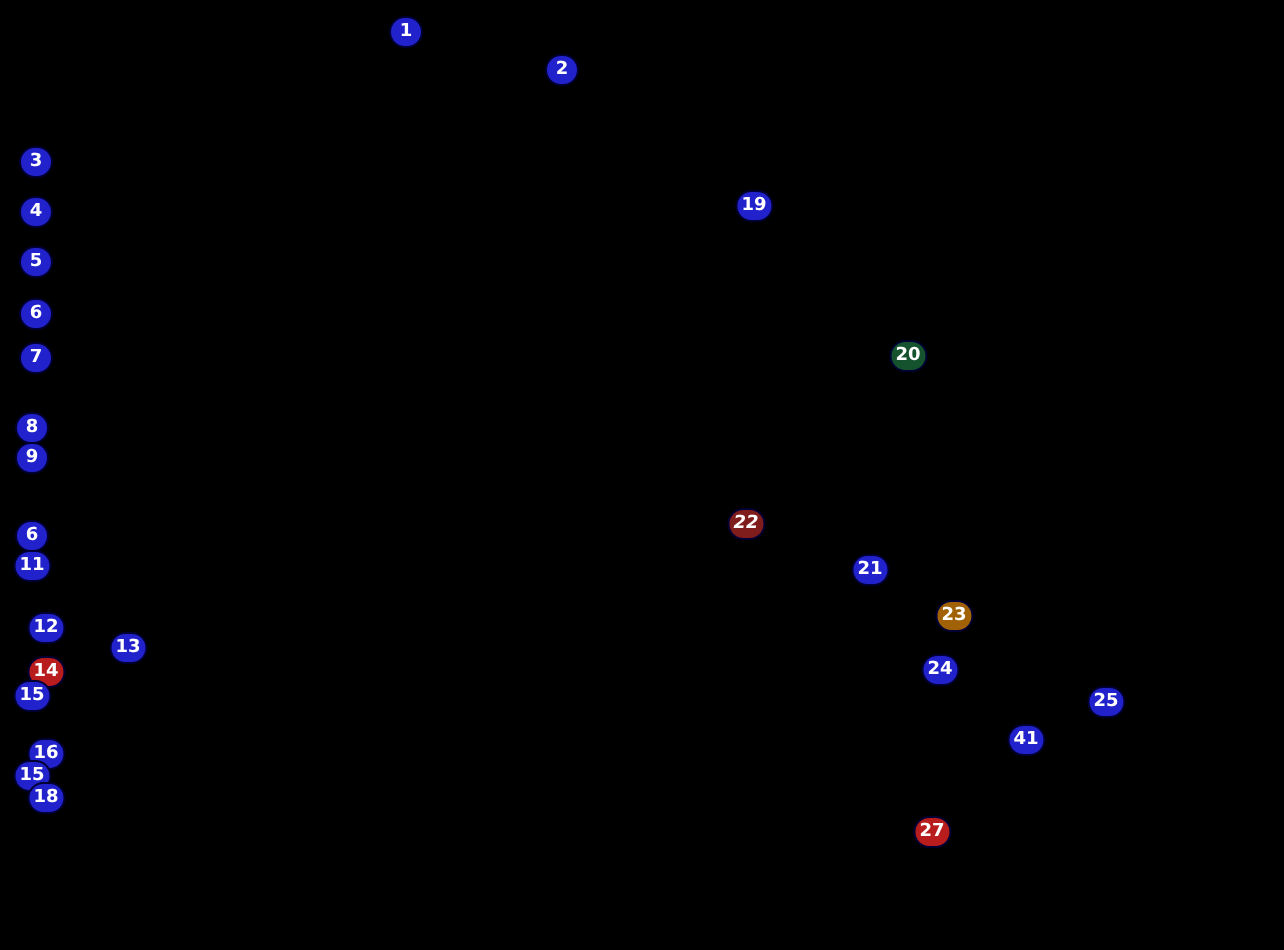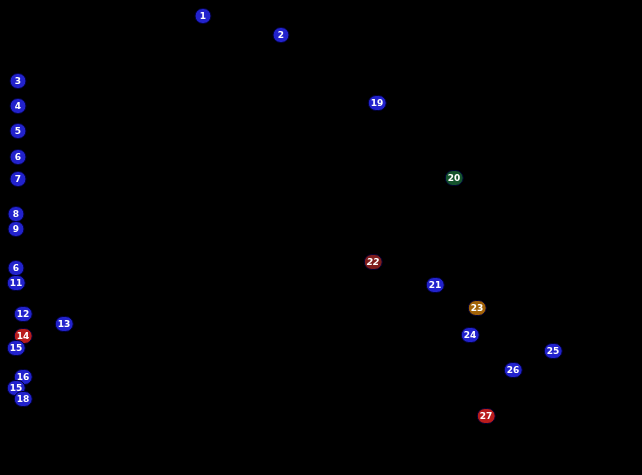--- a/index.html
+++ b/index.html
@@ -59,16 +59,16 @@
       <div class="som-marker" style="left: 23px; top: 377px; background: rgb(34, 34, 204); color: rgb(255, 255, 255);">16</div>
       <div class="som-marker" style="left: 16px; top: 388px; background: rgb(34, 34, 204); color: rgb(255, 255, 255);">15</div>
       <div class="som-marker" style="left: 23px; top: 399px; background: rgb(34, 34, 204); color: rgb(255, 255, 255);">18</div>
       <div class="som-marker" style="left: 377px; top: 103px; background: rgb(34, 34, 204); color: rgb(255, 255, 255);">19</div>
       <div class="som-marker" style="left: 454px; top: 178px; background: #14532d; color: rgb(255, 255, 255); text-align: center;">20</div>
       <div class="som-marker" style="left: 435px; top: 237px; background: rgb(34, 34, 204); color: rgb(255, 255, 255); margin-top: 48px;">21</div>
       <div class="som-marker" style="left: 373px; top: 262px; background: #7f1d1d; color: rgb(255, 255, 255); font-style: italic;">22</div>
       <div class="som-marker" style="left: 477px; top: 308px; background: #a16207; color: rgb(255, 255, 255);">23</div>
       <div class="som-marker" style="left: 470px; top: 335px; background: rgb(34, 34, 204); color: rgb(255, 255, 255);">24</div>
       <div class="som-marker" style="left: 553px; top: 351px; background: rgb(34, 34, 204); color: rgb(255, 255, 255); text-align: right;">25</div>
-      <div class="som-marker" style="left: 513px; top: 370px; background: rgb(34, 34, 204); color: rgb(255, 255, 255);">26</div>
-      <div class="som-marker" style="left: 466px; top: 416px; background: #b91c1c; color: rgb(255, 255, 255); margin-left: 20px;">27</div>
+      <div class="som-marker" style="left: 513px; top: 370px; background: rgb(34, 34, 204); color: rgb(255, 255, 255);">41</div>
+      <div class="som-marker" style="left: 466px; top: 416px; background: #b91c1c; color: rgb(255, 255, 255);">27</div>
     </div>
 </div>
 
 </body></html>

